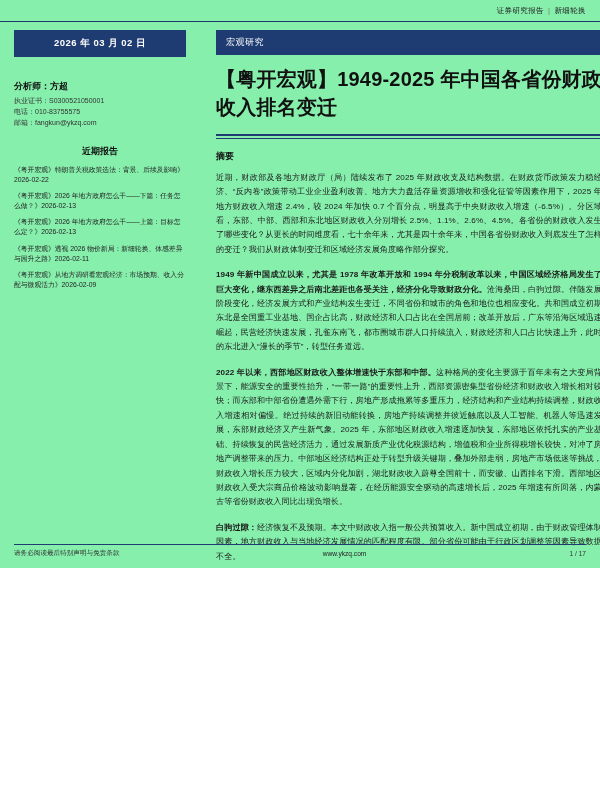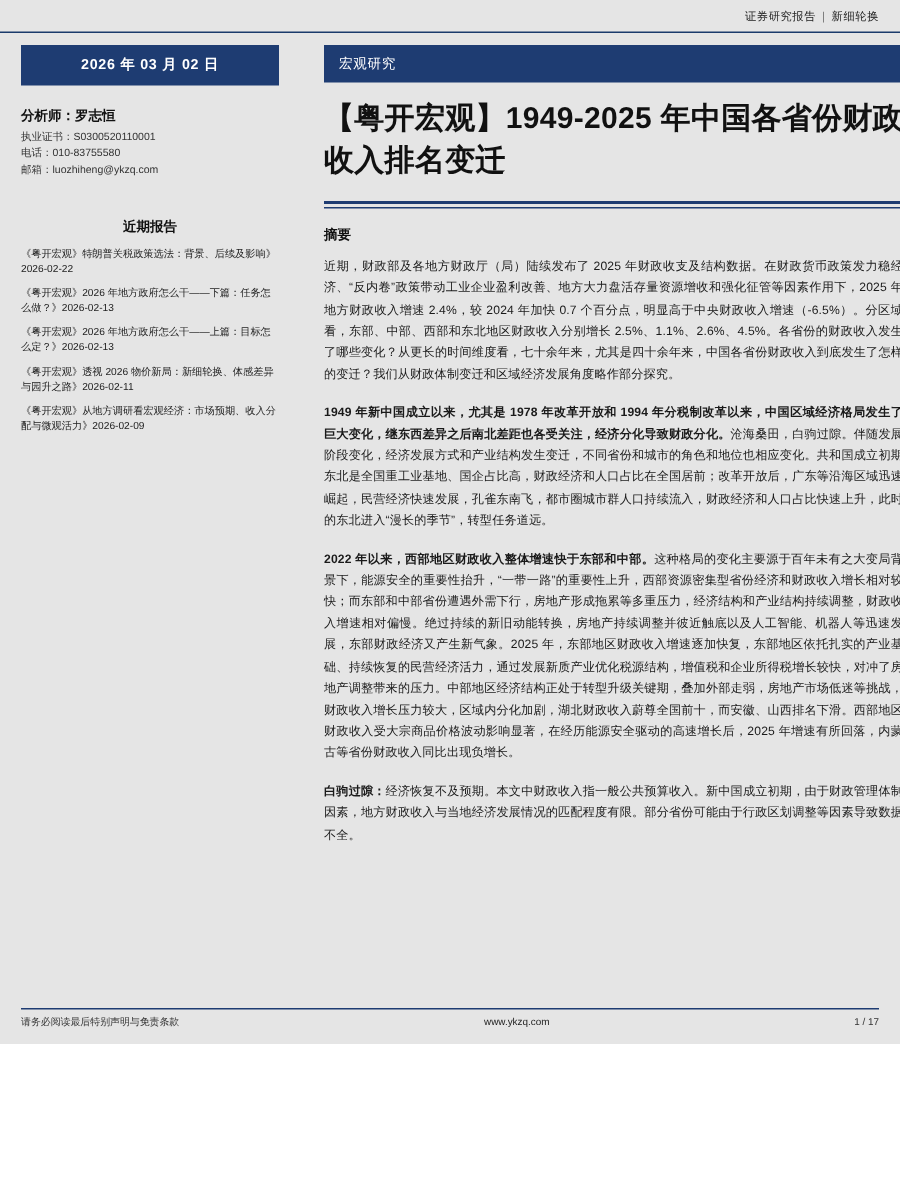--- a/index.html
+++ b/index.html
@@ -4,22 +4,22 @@
 <style>
   * { box-sizing: border-box; }
   html, body {
     margin: 0; padding: 0;
     width: 600px; height: 800px;
     background: #ffffff;
     font-family: "Liberation Sans", sans-serif;
   }
   .page {
     position: relative;
-    width: 600px; height: 696px;
-    background: #e5e5e5;
+    width: 600px; height: 568px;
+    background: #86efac;
     overflow: hidden;
   }
 
   
   .top-header {
     position: absolute;
     top: 0; left: 0; right: 0;
     height: 22px;
     border-bottom: 1px solid #1a3a6b;
     padding-right: 14px;
@@ -147,29 +147,29 @@
 
   <div class="top-header">
     <span class="ht">证券研究报告</span>
     <span class="ht sep">|</span>
     <span class="ht">新细轮换</span>
   </div>
 
   <div class="left-col">
     <div class="date-band">2026 年 03 月 02 日</div>
 
+
+    <div class="analyst-gap"></div>
+
     <div class="analyst-block">
-      <div class="analyst-name">分析师：罗志恒</div>
-      <div class="analyst-line">执业证书：S0300520110001</div>
-      <div class="analyst-line">电话：010-83755580</div>
-      <div class="analyst-line">邮箱：luozhiheng@ykzq.com</div>
-    </div>
-
-    <div class="analyst-gap"></div>
-
+      <div class="analyst-name">分析师：方超</div>
+      <div class="analyst-line">执业证书：S0300521050001</div>
+      <div class="analyst-line">电话：010-83755575</div>
+      <div class="analyst-line">邮箱：fangkun@ykzq.com</div>
+    </div>
 
     <div class="section-title">近期报告</div>
 
     <div class="report-item">《粤开宏观》特朗普关税政策选法：背景、后续及影响》2026-02-22</div>
     <div class="report-item">《粤开宏观》2026 年地方政府怎么干——下篇：任务怎么做？》2026-02-13</div>
     <div class="report-item">《粤开宏观》2026 年地方政府怎么干——上篇：目标怎么定？》2026-02-13</div>
     <div class="report-item">《粤开宏观》透视 2026 物价新局：新细轮换、体感差异与园升之路》2026-02-11</div>
     <div class="report-item">《粤开宏观》从地方调研看宏观经济：市场预期、收入分配与微观活力》2026-02-09</div>
   </div>
 

